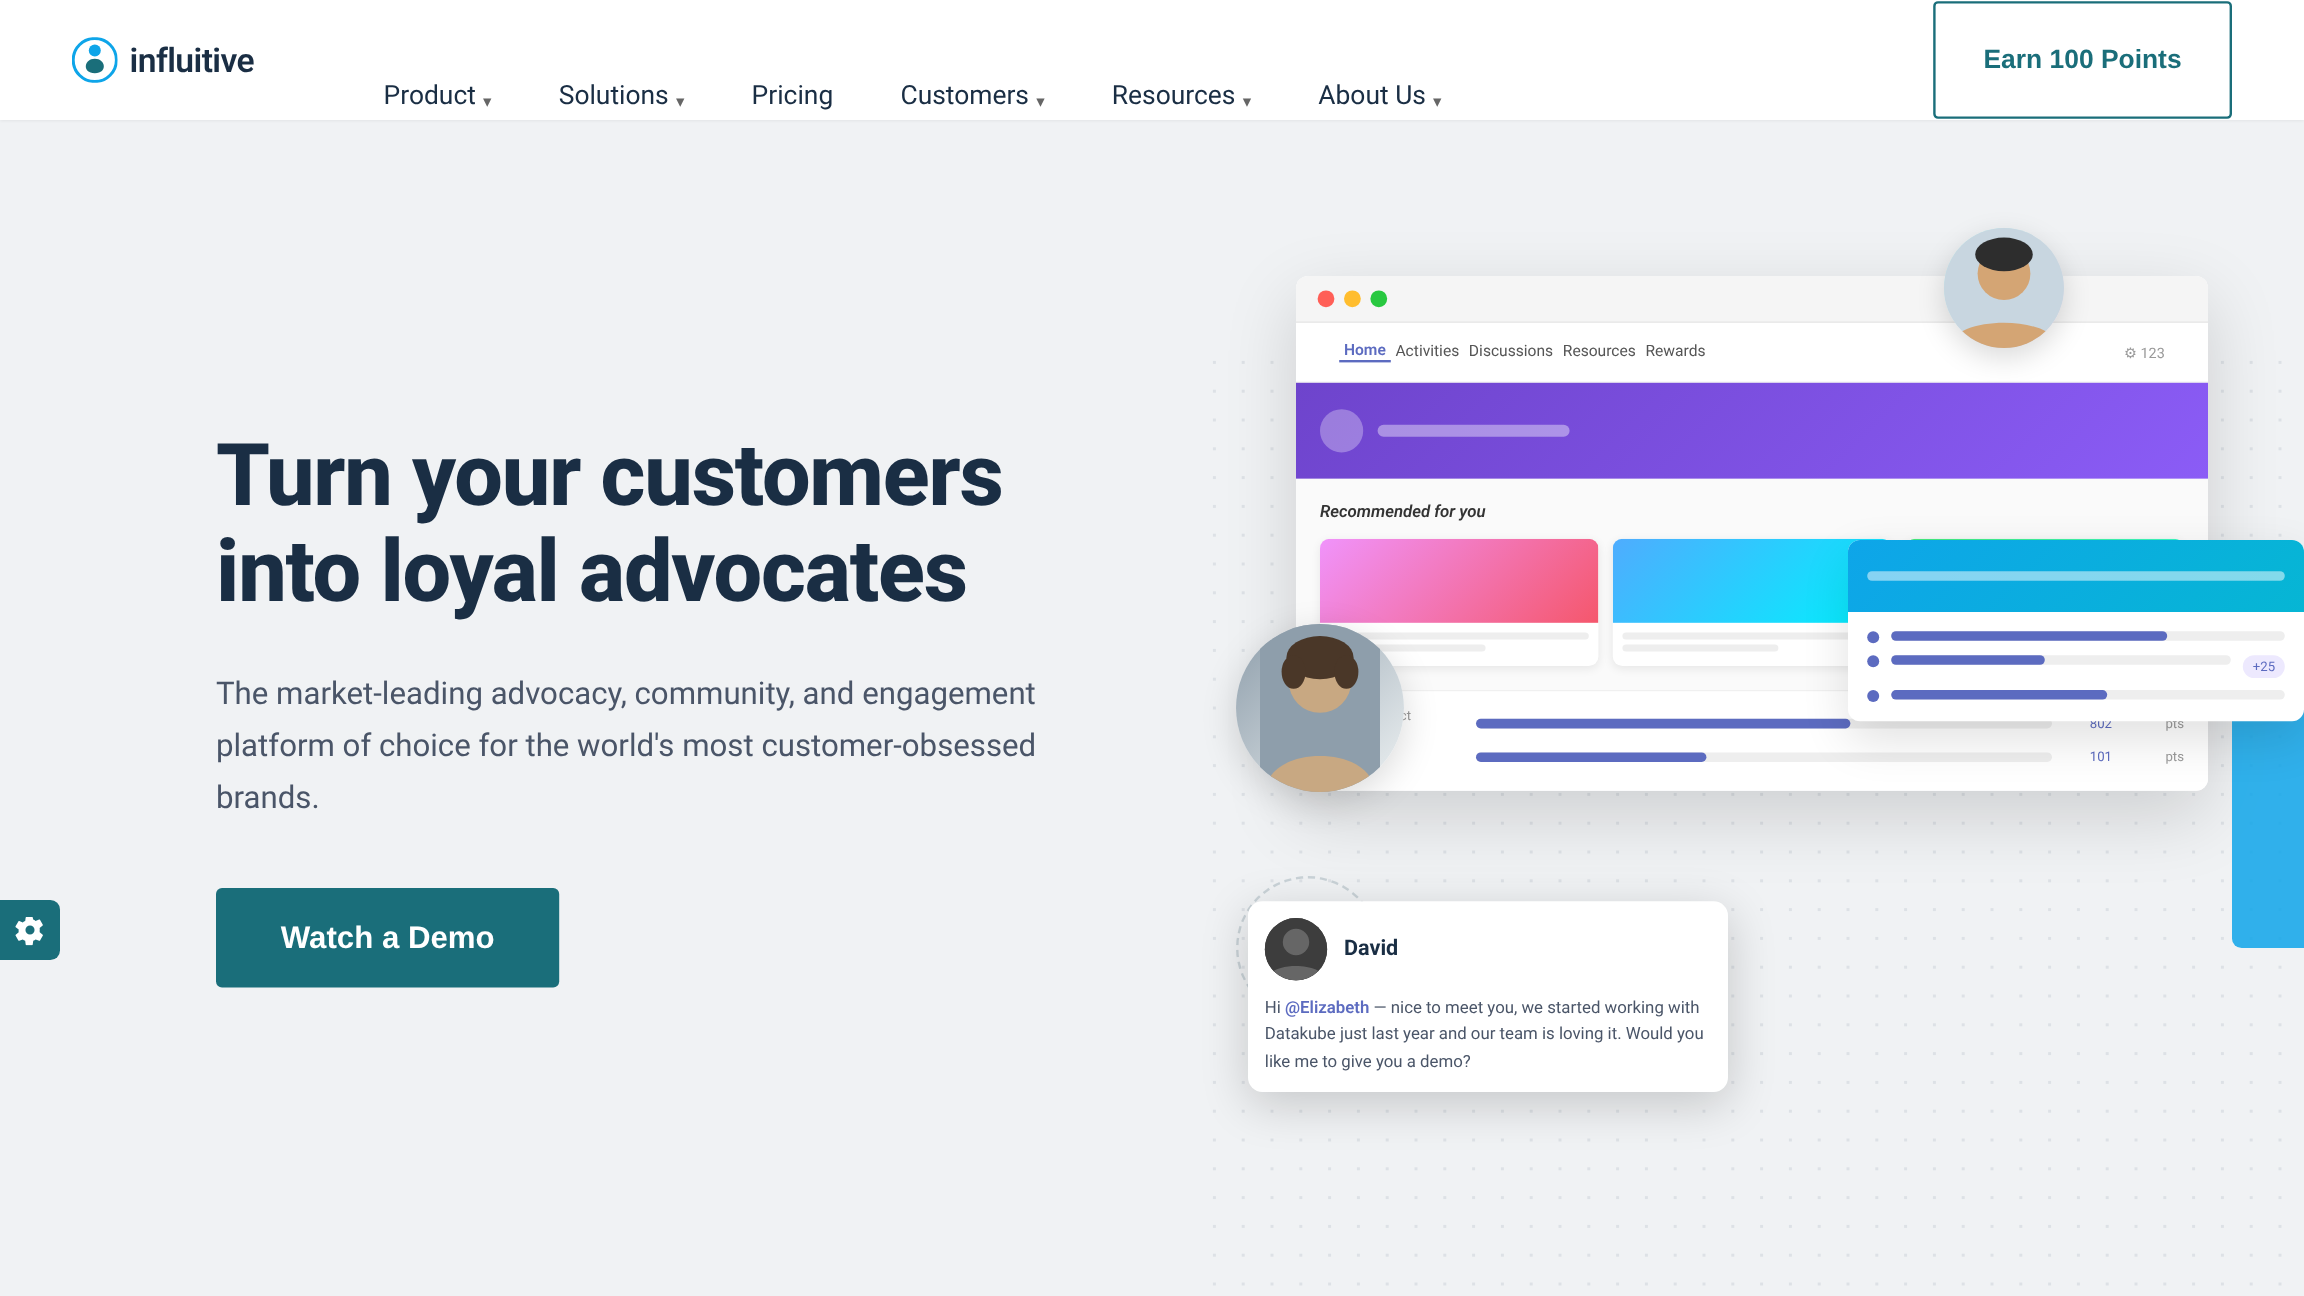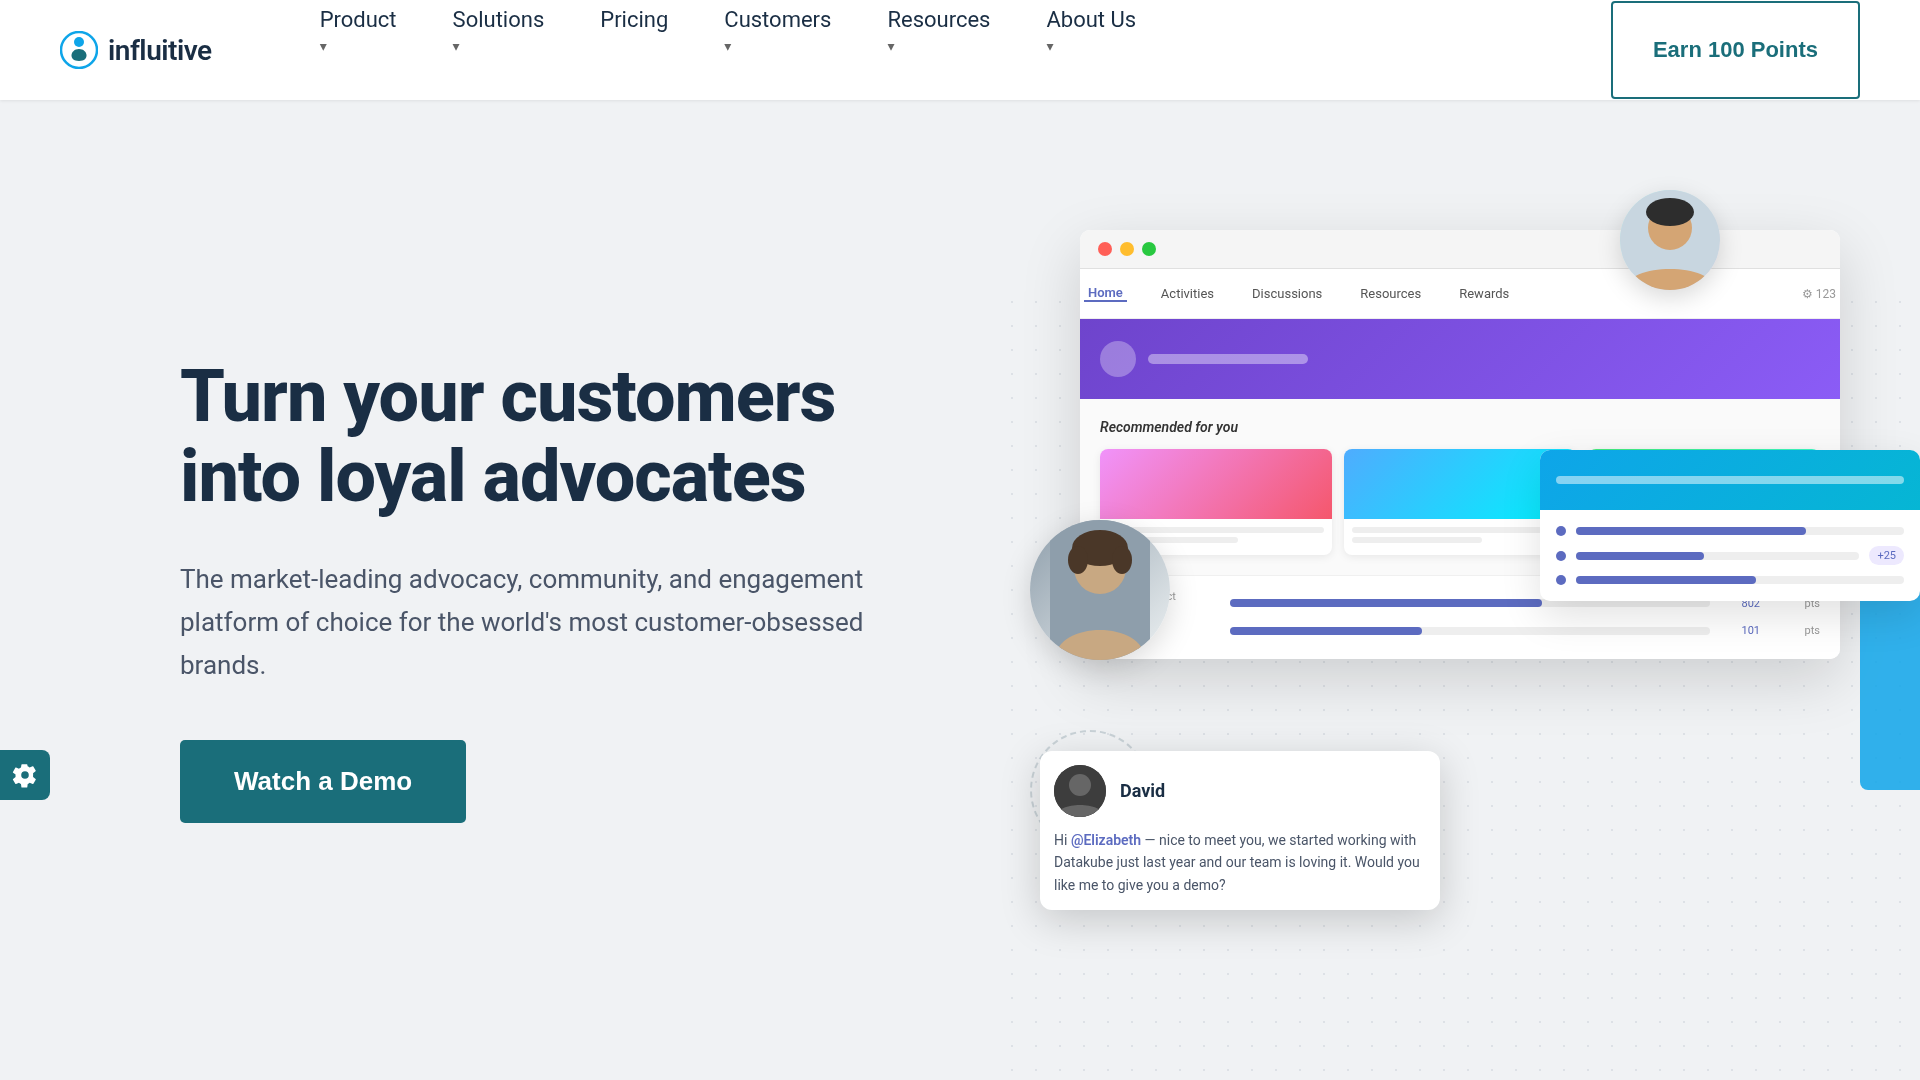--- a/index.html
+++ b/index.html
@@ -35,30 +35,29 @@
     }
     .nav-links {
       display: flex;
       align-items: center;
       gap: 0;
       flex: 1;
       list-style: none;
     }
     .nav-item {
       display: flex;
-      align-items: flex-start;
+      align-items: flex-end;
       gap: 6px;
       padding: 0 28px;
       height: 86px;
       cursor: pointer;
       font-size: 22px;
       color: #1a2e44;
       font-weight: 400;
       transition: color 0.2s;
-      flex-direction: column;
     }
     .nav-chevron {
       font-size: 14px;
       color: #666;
     }
     .nav-cta {
       margin-left: auto;
       border: 2px solid #1a6e7a;
       color: #1a6e7a;
       background: #fff;
@@ -140,24 +139,23 @@
       gap: 8px;
       border-bottom: 1px solid #e0e0e0;
     }
     .dot { width: 14px; height: 14px; border-radius: 50%; }
     .dot-red { background: #ff5f57; }
     .dot-yellow { background: #ffbd2e; }
     .dot-green { background: #28c840; }
 
     .window-nav {
       background: #fff;
-      padding: 0 4px;
-      display: flex;
-      align-items: center;
-      gap: 30px;
+      padding: 0 36px;
+      display: flex;
+      align-items: center;
       height: 50px;
       border-bottom: 1px solid #eee;
       font-size: 13px;
       color: #555;
     }
     .window-nav-item { cursor: pointer; padding: 0 4px; }
     .window-nav-item.active { color: #5c6bc0; border-bottom: 2px solid #5c6bc0; font-weight: 600; }
 
     .window-banner {
       background: linear-gradient(135deg, #6e44cc, #8b5cf6);
@@ -337,21 +335,20 @@
     .overlay-card-body {
       padding: 16px;
     }
     .overlay-rows {
       display: flex;
       flex-direction: column;
       gap: 10px;
     }
     .overlay-row {
       display: flex;
-      align-items: center;
       gap: 10px;
     }
     .overlay-dot {
       width: 10px; height: 10px;
       border-radius: 50%;
       background: #5c6bc0;
       flex-shrink: 0;
     }
     .overlay-bar {
       height: 8px;

